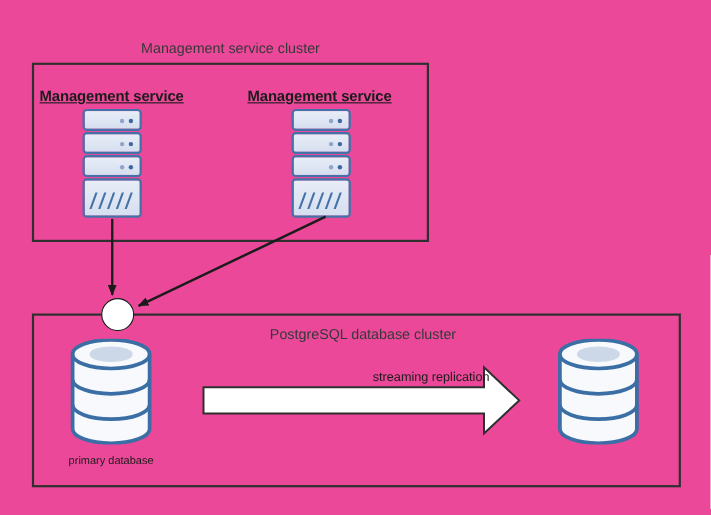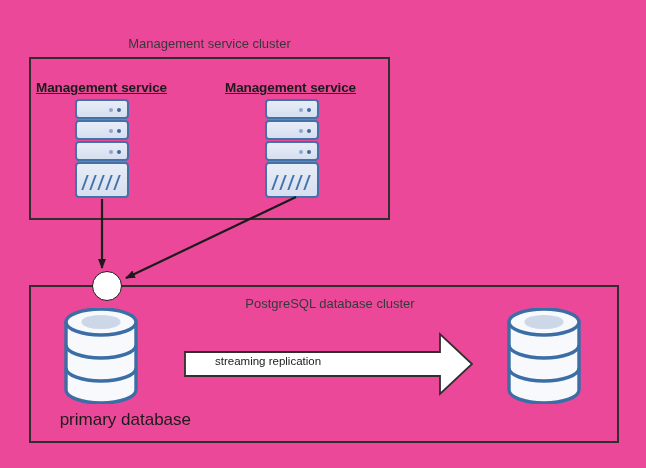--- a/index.html
+++ b/index.html
@@ -101,24 +101,24 @@
     transform: skewX(-20deg);
   }
 
   
   .db-cyl { width: 78px; height: 96px; }
   #db-primary { left: 62px;  top: 308px; }
   #db-standby { left: 505px; top: 308px; }
 
   .db-label {
     position: absolute;
-    font-size: 17px;
+    font-size: 10px;
     color: #1b1b1b;
     white-space: nowrap;
-    text-align: right;
+    text-align: center;
     line-height: 14px;
   }
   #db-primary-label { left: 11px;  top: 413px; width: 180px; }
   #db-standby-label { left: 456px; top: 413px; width: 180px; }
 
   
   #junction-node {
     left: 92px;
     top: 271px;
     width: 28px;
@@ -133,25 +133,25 @@
   #edge-layer, #blockarrow-layer {
     left: 0; top: 0;
     width: 646px; height: 468px;
     pointer-events: none;
   }
   #edge-layer { z-index: 5; }
   #blockarrow-layer { z-index: 4; }
 
   #replication-label {
     left: 215px;
-    top: 355px;
+    top: 337px;
     width: 230px;
     font-size: 11.5px;
     color: #1b1b1b;
-    text-align: left;
+    text-align: right;
     white-space: nowrap;
     z-index: 7;
   }
 </style>
 </head>
 <body>
 
 <div id="canvas">
 
   <div class="abs cluster-caption" id="ms-cluster-caption">Management service cluster</div>

